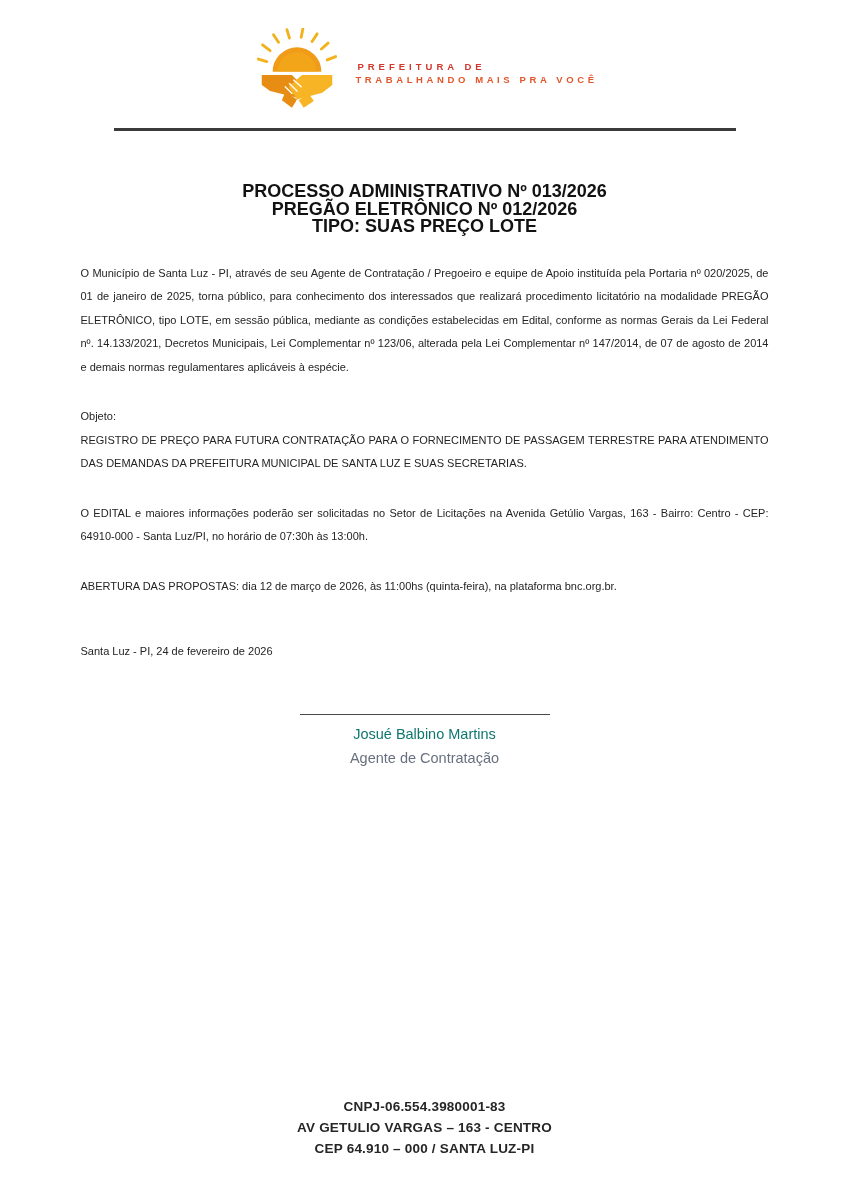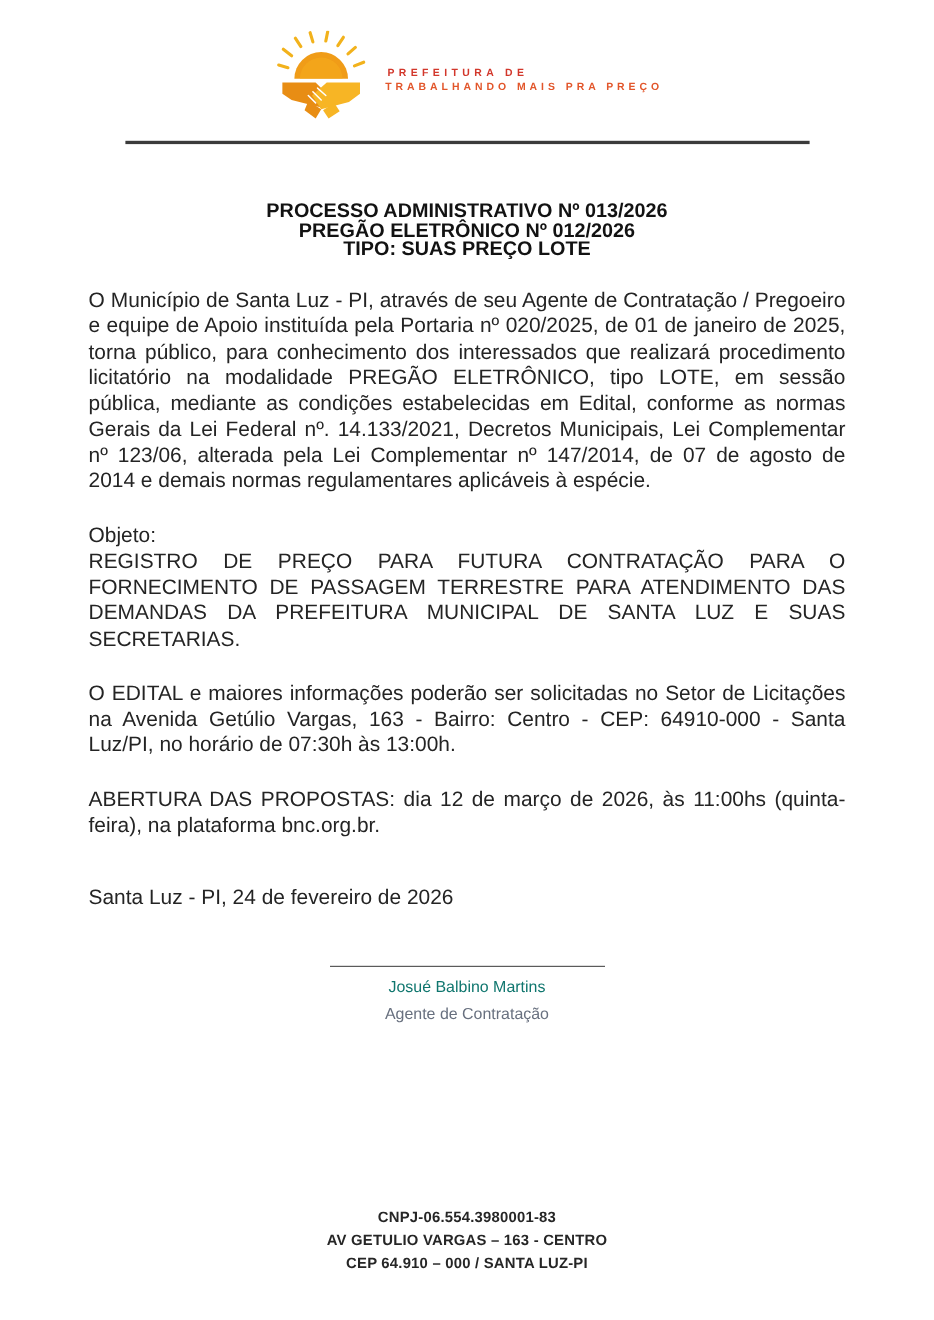--- a/index.html
+++ b/index.html
@@ -76,21 +76,21 @@
     font-weight: bold;
     font-size: 18px;
     line-height: 17.5px;
     color: #121212;
   }
 
   
   .content {
     width: 688px;
     margin: 0 auto;
-    font-size: 19px;
+    font-size: 11px;
     line-height: 23.5px;
     color: #242424;
   }
   .content p {
     margin: 0;
     text-align: justify;
   }
   .p-gap {
     margin-top: 26px !important;
   }
@@ -165,21 +165,21 @@
         <polygon points="36,76 50,85 44,95 32,86" fill="#e88d14"></polygon>
         <polygon points="64,78 52,86 58,95 70,87" fill="#f7b525"></polygon>
         <g stroke="#ffffff" stroke-width="1.6" stroke-linecap="round">
           <line x1="46" y1="62" x2="55" y2="70"></line>
           <line x1="41" y1="66" x2="50" y2="75"></line>
           <line x1="36" y1="70" x2="44" y2="78"></line>
         </g>
       </svg>
       <div class="logo-text">
         <div class="logo-pre">PREFEITURA DE</div>
-        <div class="logo-slogan">TRABALHANDO MAIS PRA PREÇO</div>
+        <div class="logo-slogan">TRABALHANDO MAIS PRA VOCÊ</div>
       </div>
     </div>
   </div>
 
   <div class="header-rule"></div>
 
   <div class="doc-heading">
     <div>PROCESSO ADMINISTRATIVO Nº 013/2026</div>
     <div>PREGÃO ELETRÔNICO Nº 012/2026</div>
     <div>TIPO: SUAS PREÇO LOTE</div>

